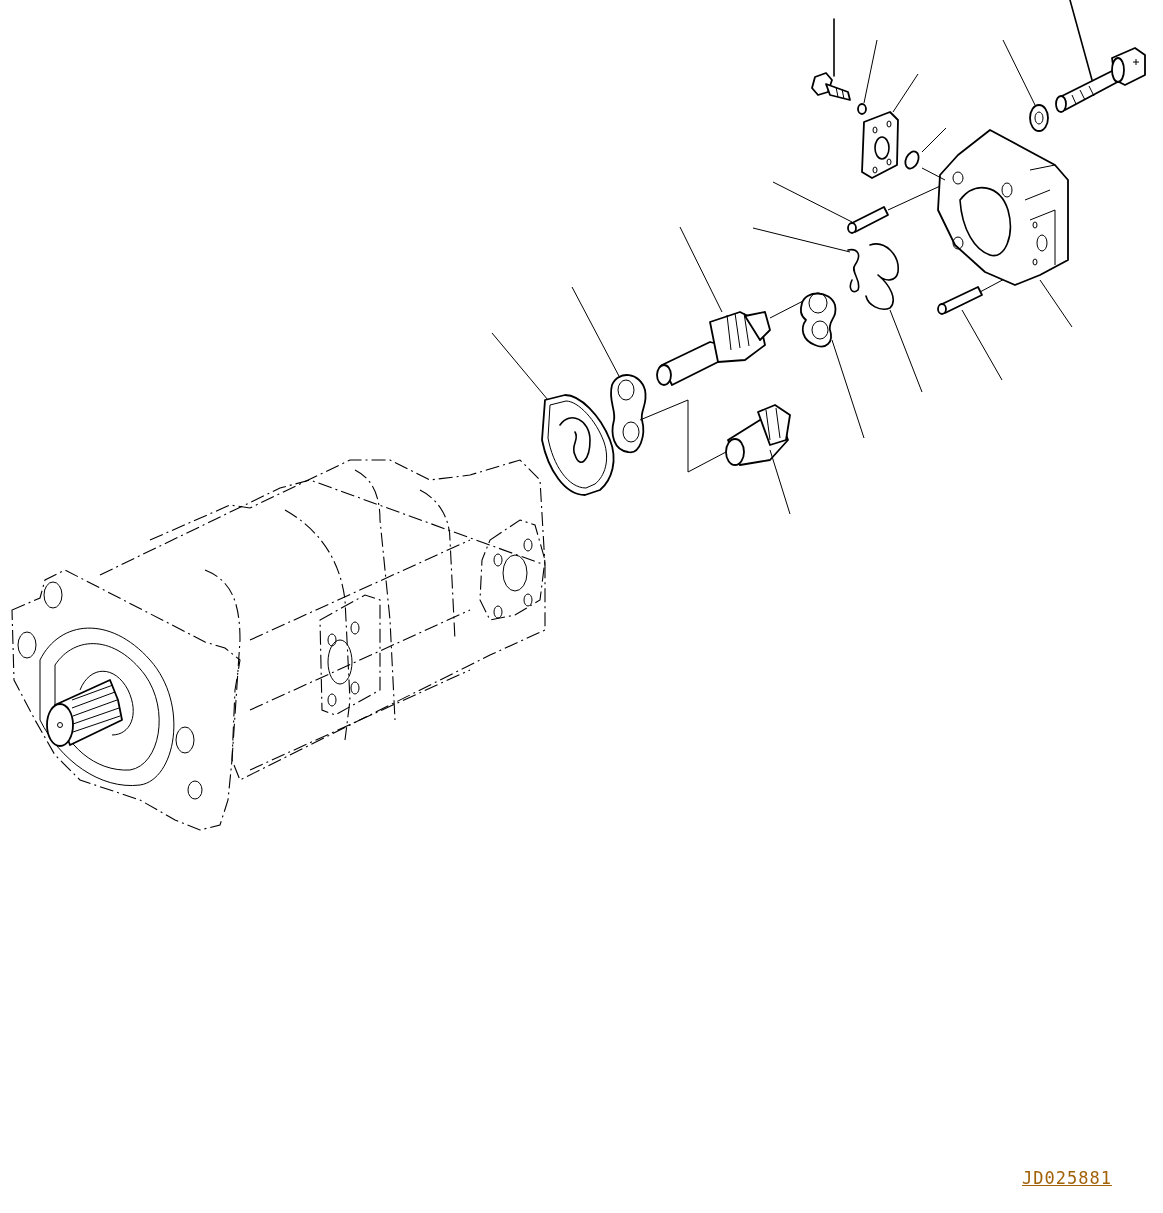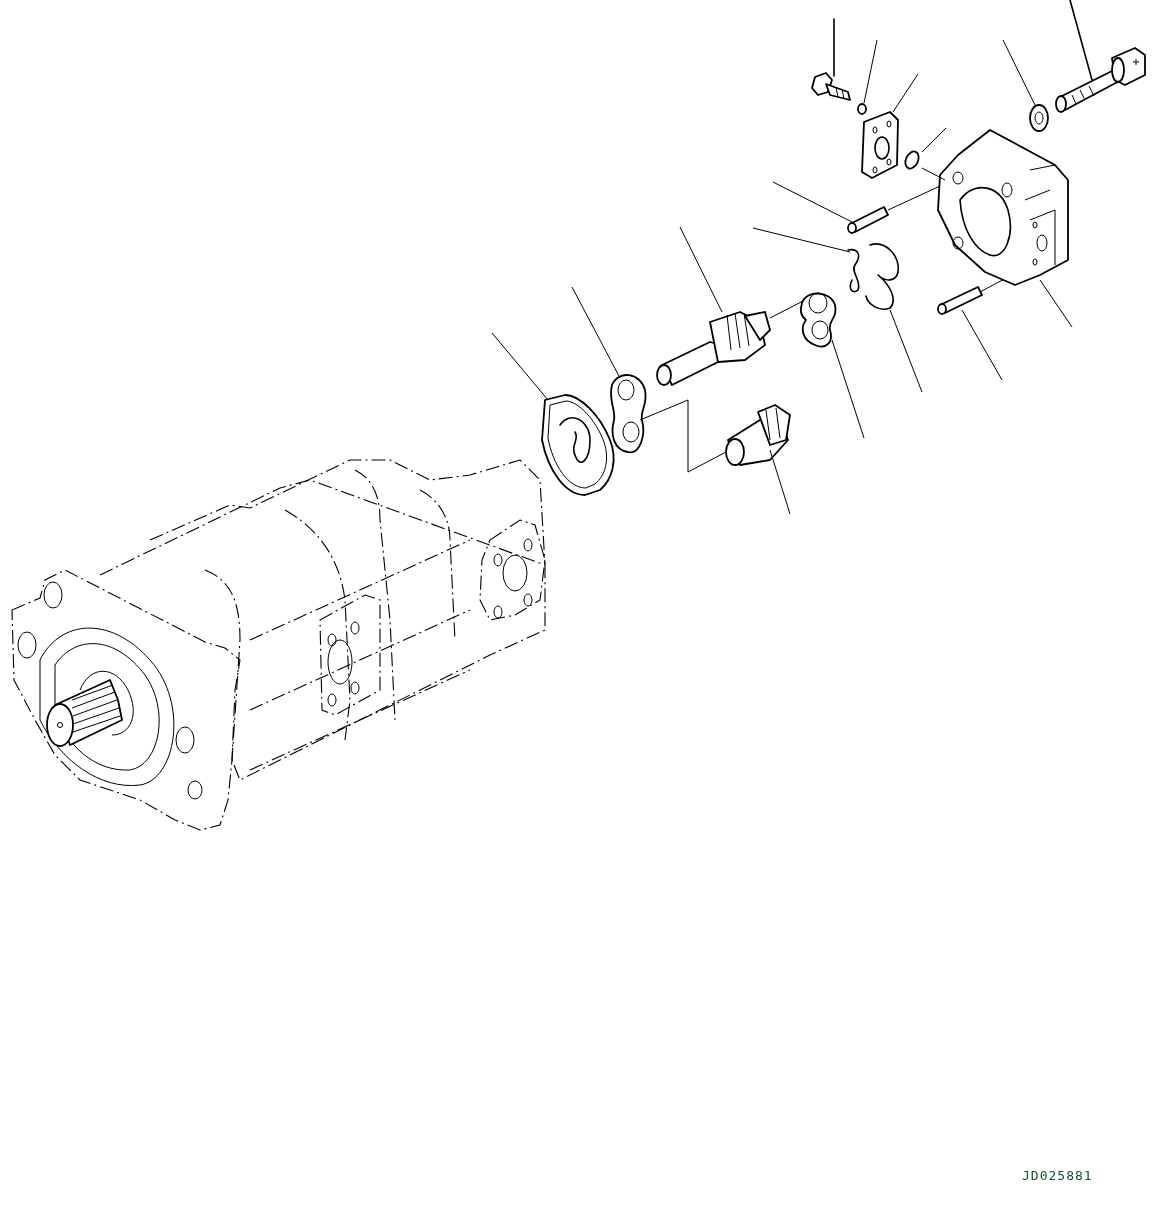--- a/index.html
+++ b/index.html
@@ -2,21 +2,21 @@
 <html><head>
 <meta charset="utf-8">
 <style>
   html,body{margin:0;padding:0;background:#ffffff;}
   body{width:1163px;height:1213px;position:relative;overflow:hidden;font-family:"Liberation Sans",sans-serif;}
   svg{position:absolute;left:0;top:0;}
   .ln{stroke:#000;stroke-width:1.6;fill:none;stroke-linecap:round;stroke-linejoin:round;}
   .th{stroke:#000;stroke-width:1;fill:none;}
   .dash{stroke:#000;stroke-width:1.1;fill:none;stroke-dasharray:14 4 2 4;}
   .wf{fill:#fff;stroke:#000;stroke-width:1.8;stroke-linejoin:round;}
-  .ref{position:absolute;left:1022px;top:1168px;font-family:"DejaVu Sans Mono",monospace;font-size:13px;letter-spacing:1px;color:#14532d;}
+  .ref{position:absolute;left:1022px;top:1168px;font-family:"DejaVu Sans Mono",monospace;font-size:17px;letter-spacing:1px;color:#a16207;text-decoration:underline;}
 </style>
 </head>
 <body>
 
 <svg width="1163" height="1213" viewBox="0 0 1163 1213">
 
   <g>
 
     <path class="dash" d="M12,610 L40,598 L45,580 L65,570 L205,642 L225,648 L240,660 L235,690 L232,760 L228,800 L220,825 L200,830 L175,820 L140,800 L80,780 L55,755 L35,720 L14,680 Z"></path>
     <ellipse class="th" cx="53" cy="595" rx="9" ry="13"></ellipse>

